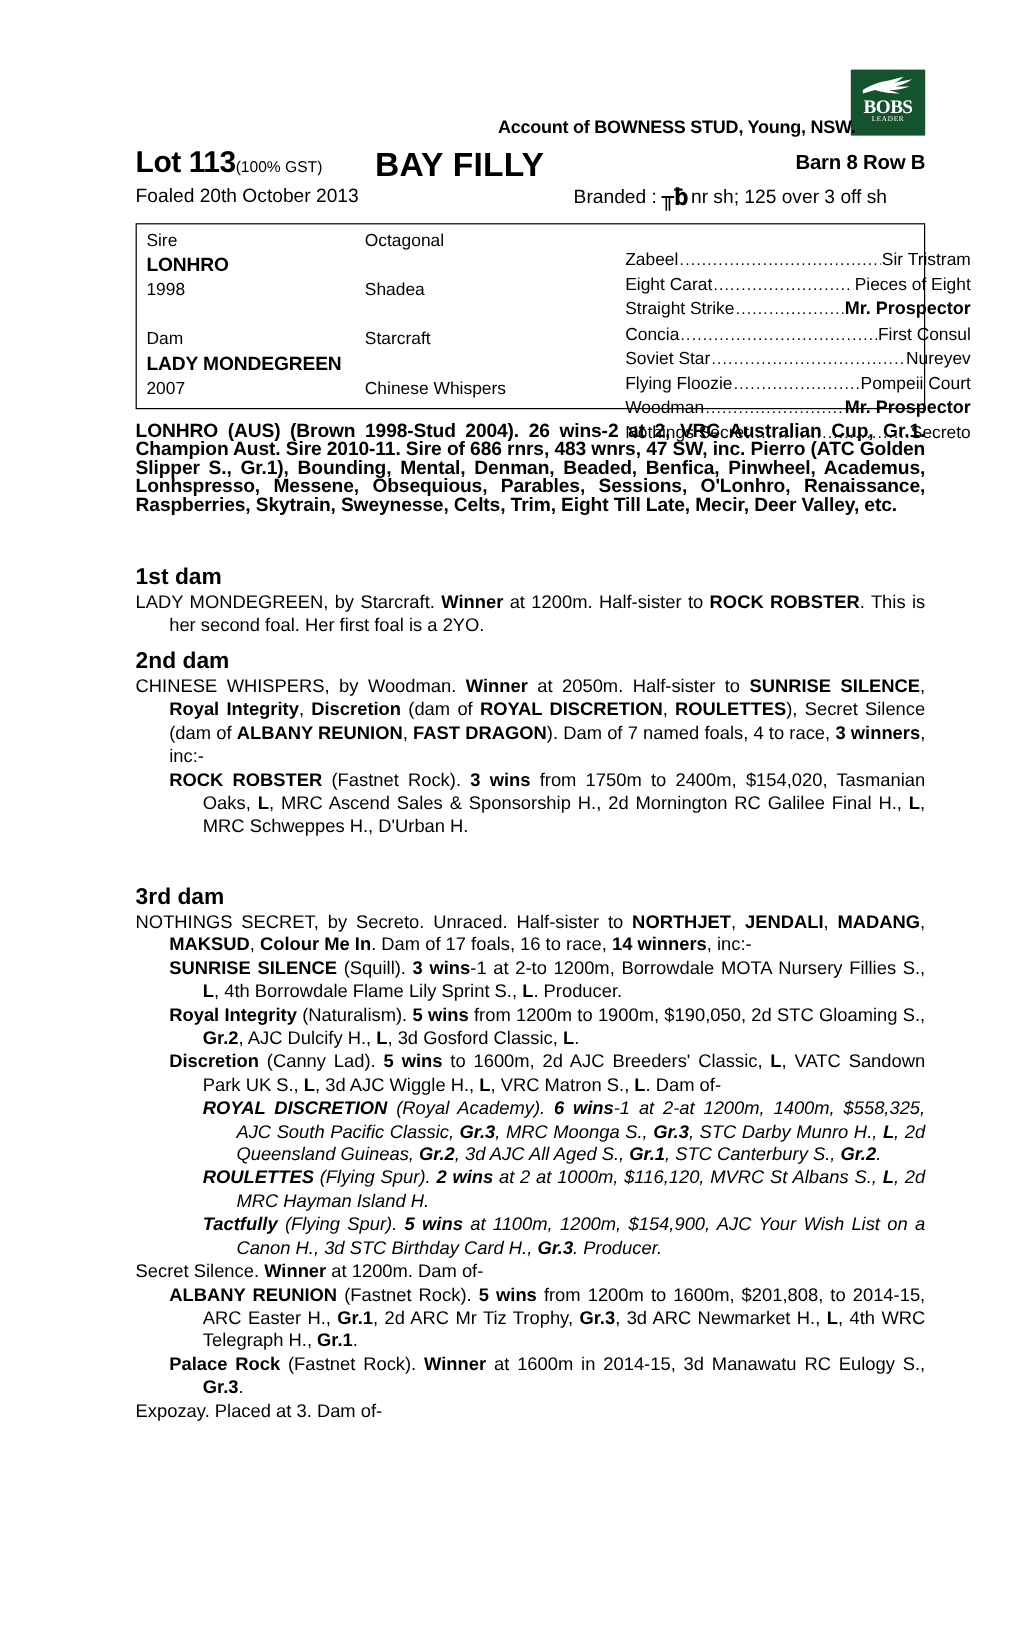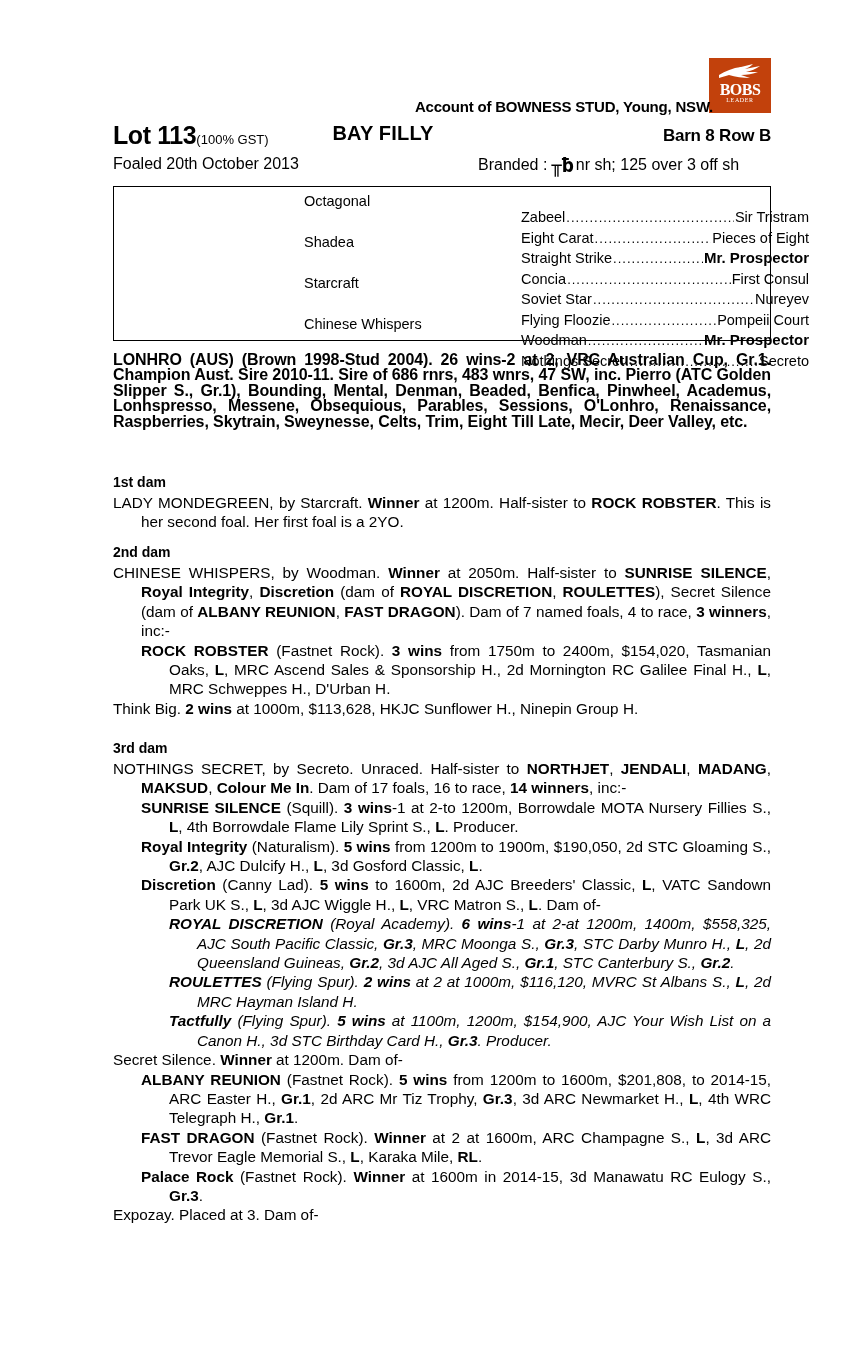--- a/index.html
+++ b/index.html
@@ -27,21 +27,21 @@
     width: 658px;
   }
 
   
   .logo-box {
     position: absolute;
     right: 0px;
     top: 58px;
     width: 62px;
     height: 55px;
-    background: #c2410c;
+    background: #14532d;
     display: flex;
     flex-direction: column;
     align-items: center;
     justify-content: flex-start;
     padding-top: 4px;
     box-sizing: border-box;
     overflow: hidden;
   }
   .logo-bird {
     width: 46px;
@@ -95,21 +95,21 @@
     font-size: 13px;
     letter-spacing: 0;
   }
   .sex-title {
     position: absolute;
     left: 0;
     top: 1px;
     width: 540px;
     text-align: center;
     font-weight: bold;
-    font-size: 20px;
+    font-size: 28px;
     letter-spacing: 0.2px;
   }
   .barn-row {
     position: absolute;
     right: 0;
     top: 5px;
     font-weight: bold;
     font-size: 17px;
     letter-spacing: -0.2px;
   }
@@ -193,21 +193,21 @@
     line-height: 15.4px;
     text-align: justify;
     letter-spacing: -0.1px;
     font-family: "Liberation Sans", sans-serif;
   }
 
   
   .dam-section { position: absolute; left: 0; width: 658px; }
   .dam-heading {
     font-weight: bold;
-    font-size: 14px;
+    font-size: 19px;
     line-height: 20px;
     margin-bottom: 1px;
   }
   .ent {
     font-size: 15.3px;
     line-height: 19.4px;
     text-align: justify;
     text-justify: inter-word;
   }
   .ent b { font-weight: bold; }
@@ -239,20 +239,29 @@
       <div class="barn-row">Barn 8 Row B</div>
     </div>
 
     <div class="foaled-row">
       <span class="foaled-text">Foaled 20th October 2013</span>
       <span class="branded-text"><span>Branded :</span><span class="brand-mark">╥ƀ</span><span>nr sh; 125 over 3 off sh</span></span>
     </div>
 
     <div class="ped-table">
       <div class="ped-inner">
+        <div class="ped-col1">
+            <div class="ped-line">Sire</div>
+            <div class="ped-line bold">LONHRO</div>
+            <div class="ped-line">1998</div>
+            <div class="ped-line blank">&nbsp;</div>
+            <div class="ped-line">Dam</div>
+            <div class="ped-line bold">LADY MONDEGREEN</div>
+            <div class="ped-line">2007</div>
+          </div>
         <div class="ped-col2">
             <div class="ped-line">Octagonal</div>
             <div class="ped-line blank">&nbsp;</div>
             <div class="ped-line">Shadea</div>
             <div class="ped-line blank">&nbsp;</div>
             <div class="ped-line">Starcraft</div>
             <div class="ped-line blank">&nbsp;</div>
             <div class="ped-line">Chinese Whispers</div>
           </div>
         <div class="ped-col3">
@@ -304,33 +313,31 @@
 
     <div id="dams-root">
         <div class="dam-section" style="top: 472px;">
           <div class="dam-heading">1st dam</div>
           <div class="ent h1"><span>LADY MONDEGREEN, by Starcraft. </span><b>Winner</b><span> at 1200m. Half-sister to </span><b>ROCK ROBSTER</b><span>. This is her second foal. Her first foal is a 2YO.</span></div>
         </div>
         <div class="dam-section" style="top: 542px;">
           <div class="dam-heading">2nd dam</div>
           <div class="ent h1"><span>CHINESE WHISPERS, by Woodman. </span><b>Winner</b><span> at 2050m. Half-sister to </span><b>SUNRISE SILENCE</b><span>, </span><b>Royal Integrity</b><span>, </span><b>Discretion</b><span> (dam of </span><b>ROYAL DISCRETION</b><span>, </span><b>ROULETTES</b><span>), Secret Silence (dam of </span><b>ALBANY REUNION</b><span>, </span><b>FAST DRAGON</b><span>). Dam of 7 named foals, 4 to race, </span><b>3 winners</b><span>, inc:-</span></div>
           <div class="ent h2"><b>ROCK ROBSTER</b><span> (Fastnet Rock). </span><b>3 wins</b><span> from 1750m to 2400m, $154,020, Tasmanian Oaks, </span><b>L</b><span>, MRC Ascend Sales &amp; Sponsorship H., 2d Mornington RC Galilee Final H., </span><b>L</b><span>, MRC Schweppes H., D'Urban H.</span></div>
-          <div class="ent h1"><span>Think Big. </span><b>2 wins</b><span> at 1000m, $113,628, HKJC Sunflower H., Ninepin Group H.</span></div>
         </div>
         <div class="dam-section" style="top: 738px;">
           <div class="dam-heading">3rd dam</div>
           <div class="ent h1"><span>NOTHINGS SECRET, by Secreto. Unraced. Half-sister to </span><b>NORTHJET</b><span>, </span><b>JENDALI</b><span>, </span><b>MADANG</b><span>, </span><b>MAKSUD</b><span>, </span><b>Colour Me In</b><span>. Dam of 17 foals, 16 to race, </span><b>14 winners</b><span>, inc:-</span></div>
           <div class="ent h2"><b>SUNRISE SILENCE</b><span> (Squill). </span><b>3 wins</b><span>-1 at 2-to 1200m, Borrowdale MOTA Nursery Fillies S., </span><b>L</b><span>, 4th Borrowdale Flame Lily Sprint S., </span><b>L</b><span>. Producer.</span></div>
           <div class="ent h2"><b>Royal Integrity</b><span> (Naturalism). </span><b>5 wins</b><span> from 1200m to 1900m, $190,050, 2d STC Gloaming S., </span><b>Gr.2</b><span>, AJC Dulcify H., </span><b>L</b><span>, 3d Gosford Classic, </span><b>L</b><span>.</span></div>
           <div class="ent h2"><b>Discretion</b><span> (Canny Lad). </span><b>5 wins</b><span> to 1600m, 2d AJC Breeders' Classic, </span><b>L</b><span>, VATC Sandown Park UK S., </span><b>L</b><span>, 3d AJC Wiggle H., </span><b>L</b><span>, VRC Matron S., </span><b>L</b><span>. Dam of-</span></div>
           <div class="ent h3"><b>ROYAL DISCRETION</b><span> (Royal Academy). </span><b>6 wins</b><span>-1 at 2-at 1200m, 1400m, $558,325, AJC South Pacific Classic, </span><b>Gr.3</b><span>, MRC Moonga S., </span><b>Gr.3</b><span>, STC Darby Munro H., </span><b>L</b><span>, 2d Queensland Guineas, </span><b>Gr.2</b><span>, 3d AJC All Aged S., </span><b>Gr.1</b><span>, STC Canterbury S., </span><b>Gr.2</b><span>.</span></div>
           <div class="ent h3"><b>ROULETTES</b><span> (Flying Spur). </span><b>2 wins</b><span> at 2 at 1000m, $116,120, MVRC St Albans S., </span><b>L</b><span>, 2d MRC Hayman Island H.</span></div>
           <div class="ent h3"><b>Tactfully</b><span> (Flying Spur). </span><b>5 wins</b><span> at 1100m, 1200m, $154,900, AJC Your Wish List on a Canon H., 3d STC Birthday Card H., </span><b>Gr.3</b><span>. Producer.</span></div>
           <div class="ent h1"><span>Secret Silence. </span><b>Winner</b><span> at 1200m. Dam of-</span></div>
           <div class="ent h2"><b>ALBANY REUNION</b><span> (Fastnet Rock). </span><b>5 wins</b><span> from 1200m to 1600m, $201,808, to 2014-15, ARC Easter H., </span><b>Gr.1</b><span>, 2d ARC Mr Tiz Trophy, </span><b>Gr.3</b><span>, 3d ARC Newmarket H., </span><b>L</b><span>, 4th WRC Telegraph H., </span><b>Gr.1</b><span>.</span></div>
-          <div class="ent h2"><b>FAST DRAGON</b><span> (Fastnet Rock). </span><b>Winner</b><span> at 2 at 1600m, ARC Champagne S., </span><b>L</b><span>, 3d ARC Trevor Eagle Memorial S., </span><b>L</b><span>, Karaka Mile, </span><b>RL</b><span>.</span></div>
           <div class="ent h2"><b>Palace Rock</b><span> (Fastnet Rock). </span><b>Winner</b><span> at 1600m in 2014-15, 3d Manawatu RC Eulogy S., </span><b>Gr.3</b><span>.</span></div>
           <div class="ent h1"><span>Expozay. Placed at 3. Dam of-</span></div>
         </div>
       </div>
 
   </div>
 </div>
 
 </body></html>

